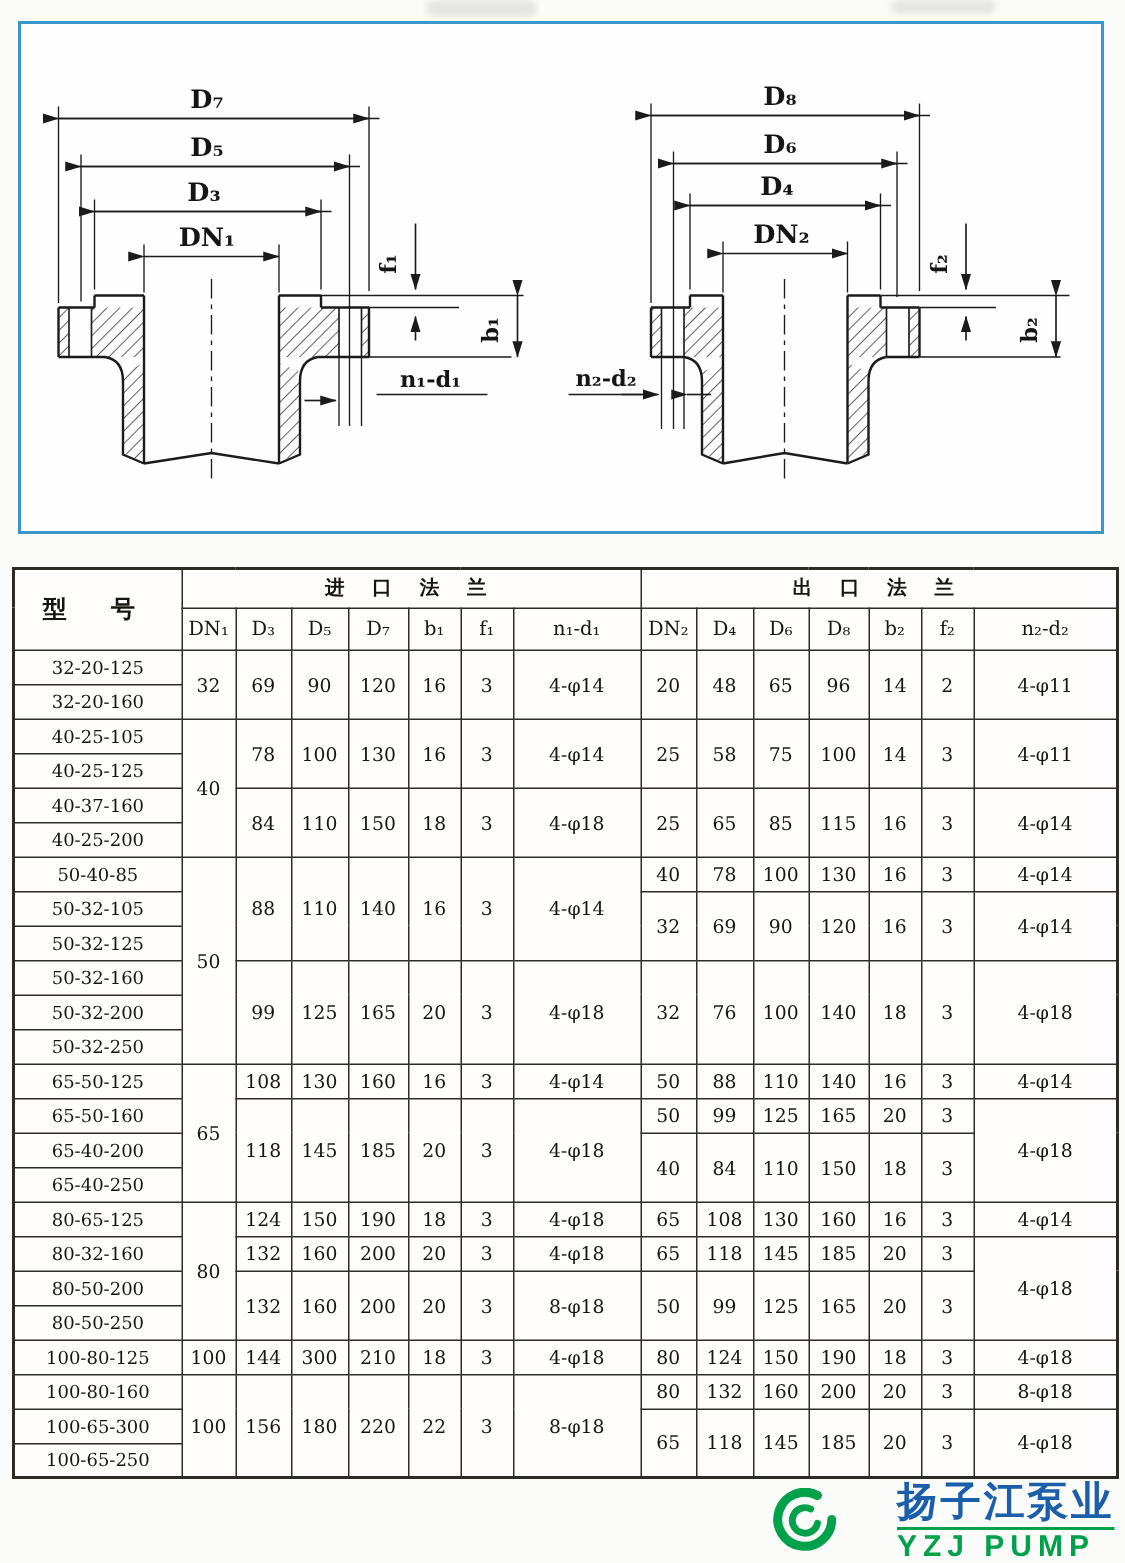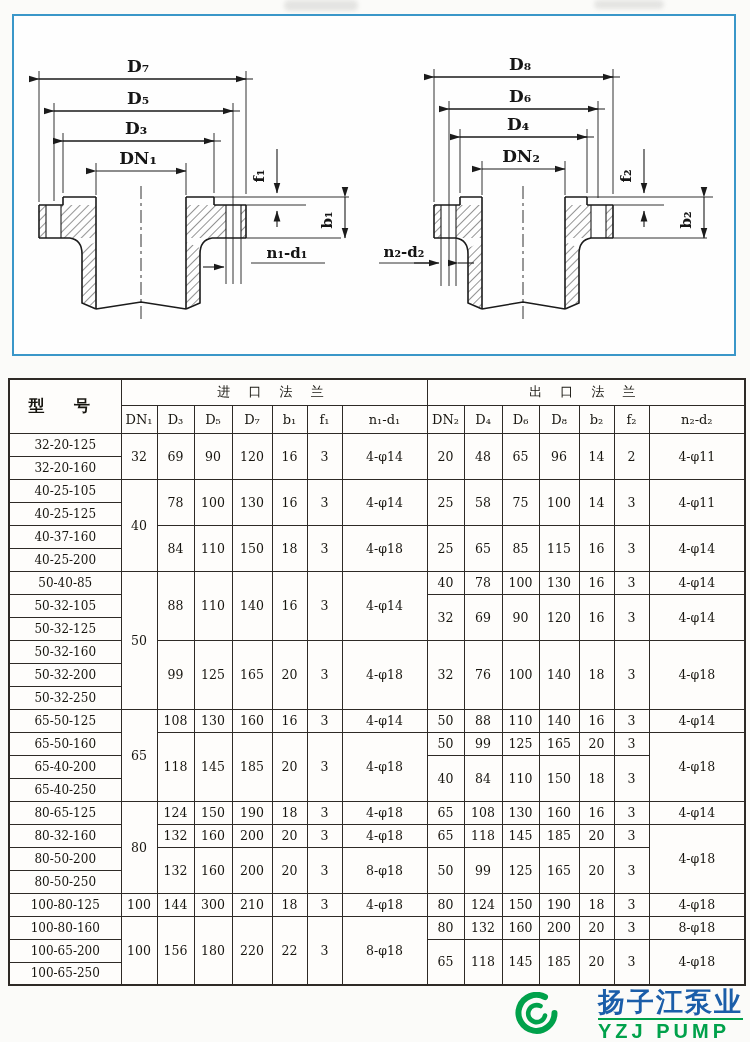--- a/index.html
+++ b/index.html
@@ -37,21 +37,21 @@
   }
   table.spec th,table.spec td{
     border:1px solid #2e2a26;text-align:center;vertical-align:middle;
     padding:0 1px;overflow:hidden;white-space:nowrap;
   }
   table.spec{border:2px solid #2e2a26;}
   table.spec thead tr.g{height:26px;}
   table.spec thead tr.c{height:28px;}
   table.spec tbody tr{height:23px;}
   th.model-h{letter-spacing:12px;font-size:16px;font-weight:bold;}
-  th.group-h{letter-spacing:7px;font-size:13px;font-weight:normal;}
+  th.group-h{letter-spacing:7px;font-size:13px;font-weight:bold;}
   th.col-h{font-size:13px;font-weight:normal;}
   td.model{text-align:left;padding-left:9px;font-size:12px;margin-top:28px;}
 
   
   .logo{position:absolute;right:7px;bottom:1px;display:flex;align-items:center;gap:7px;}
   .logo-txt{display:flex;flex-direction:column;align-items:flex-start;margin-left:32px;}
   .logo-cn{font-family:"DejaVu Serif",serif;font-weight:bold;font-size:27px;line-height:1.05;letter-spacing:2px;}
   .logo-bar{height:2.5px;width:100%;margin:1px 0 1px 0;}
   .logo-en{font-family:"Liberation Sans","DejaVu Sans",sans-serif;font-weight:bold;font-size:20px;letter-spacing:4px;line-height:1;}
 </style>
@@ -454,21 +454,21 @@
         <td rowspan="3">8-φ18</td>
         <td>80</td>
         <td>132</td>
         <td>160</td>
         <td>200</td>
         <td>20</td>
         <td>3</td>
         <td>8-φ18</td>
       </tr>
       <tr>
-        <td class="model">100-65-200</td>
+        <td class="model">100-65-300</td>
         <td rowspan="2">65</td>
         <td rowspan="2">118</td>
         <td rowspan="2">145</td>
         <td rowspan="2">185</td>
         <td rowspan="2">20</td>
         <td rowspan="2">3</td>
         <td rowspan="2">4-φ18</td>
       </tr>
       <tr>
         <td class="model">100-65-250</td>

